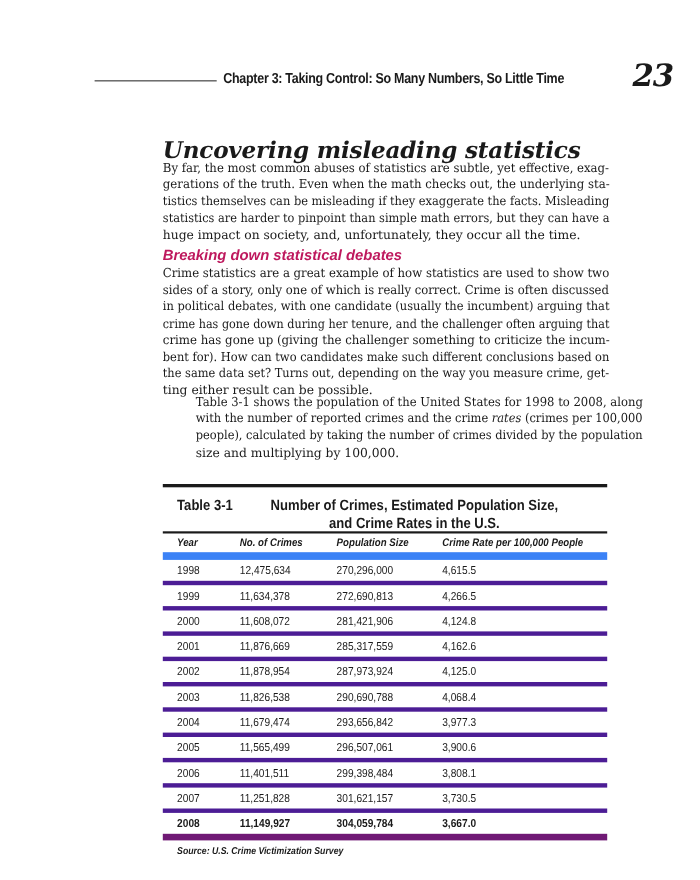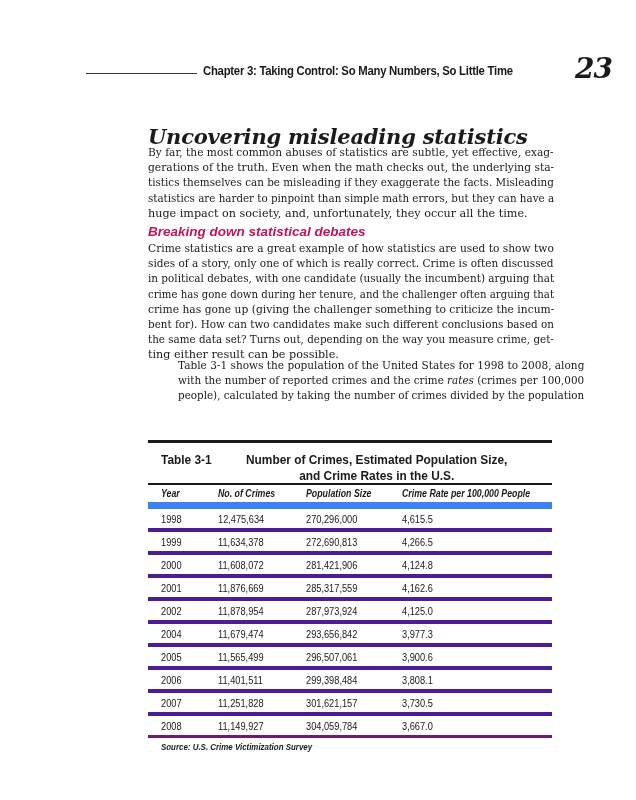--- a/index.html
+++ b/index.html
@@ -25,21 +25,21 @@
   
   .tbl { position: absolute; left: 148px; top: 440px; width: 404px; font-family: "Liberation Sans", sans-serif; }
   .tbl-top { border-top: 3px solid #1a1a1a; }
   .caption { position: relative; height: 40px; }
   .cap-num { position: absolute; left: 13px; top: 9px; font-weight: bold; font-size: 13.5px; transform: scaleX(0.88); transform-origin: left top; white-space: nowrap; }
   .cap-title { position: absolute; left: 98px; top: 9px; font-weight: bold; font-size: 13.5px; line-height: 16px; transform: scaleX(0.88); transform-origin: left top; white-space: nowrap; text-align: center; }
   .cap-title span { display: block; }
   .hdr-rule { border-top: 2px solid #1a1a1a; }
   .row { position: relative; height: 19px; border-bottom: 4px solid #4c1d95; font-size: 10.5px; }
   .row.header { height: 17px; border-bottom: 7px solid #3b82f6; font-weight: bold; font-style: italic; font-size: 10px; }
-  .row.last { border-bottom: 3px solid #701a75; }
+  .row.last { border-bottom: 6px solid #701a75; font-weight: bold; }
   .cell { position: absolute; top: 4px; white-space: nowrap; transform: scaleX(0.88); transform-origin: left top; }
   .row.header .cell { top: 3px; }
   .c0 { left: 13px; }
   .c1 { left: 70px; }
   .c2 { left: 158px; }
   .c3 { left: 254px; }
   .source { position: absolute; left: 13px; top: 4px; font-weight: bold; font-style: italic; font-size: 9px; transform: scaleX(0.88); transform-origin: left top; white-space: nowrap; }
   .src-wrap { position: relative; height: 16px; }
 </style>
 </head>
@@ -71,20 +71,21 @@
     <span class="line" style="transform: scaleX(0.957547);">crime has gone up (giving the challenger something to criticize the incum-</span>
     <span class="line" style="transform: scaleX(0.929062);">bent for). How can two candidates make such different conclusions based on</span>
     <span class="line" style="transform: scaleX(0.924829);">the same data set? Turns out, depending on the way you measure crime, get-</span>
     <span class="line">ting either result can be possible.</span>
   </div>
 
   <div class="para p3">
     <span class="line" style="transform: scaleX(0.941995);">Table 3-1 shows the population of the United States for 1998 to 2008, along</span>
     <span class="line" style="transform: scaleX(0.929062);"><span>with the number of reported crimes and the crime </span><em>rates</em><span> (crimes per 100,000</span></span>
     <span class="line" style="transform: scaleX(0.926941);">people), calculated by taking the number of crimes divided by the population</span>
+    <span class="line">size and multiplying by 100,000.</span>
   </div>
 
   <div class="tbl">
     <div class="tbl-top"></div>
     <div class="caption">
       <div class="cap-num">Table 3-1</div>
       <div class="cap-title">
         <span>Number of Crimes, Estimated Population Size,</span>
         <span>and Crime Rates in the U.S.</span>
       </div>
@@ -121,20 +122,26 @@
           <span class="cell c2">285,317,559</span>
           <span class="cell c3">4,162.6</span>
         </div>
         <div class="row">
           <span class="cell c0">2002</span>
           <span class="cell c1">11,878,954</span>
           <span class="cell c2">287,973,924</span>
           <span class="cell c3">4,125.0</span>
         </div>
         <div class="row">
+          <span class="cell c0">2003</span>
+          <span class="cell c1">11,826,538</span>
+          <span class="cell c2">290,690,788</span>
+          <span class="cell c3">4,068.4</span>
+        </div>
+        <div class="row">
           <span class="cell c0">2004</span>
           <span class="cell c1">11,679,474</span>
           <span class="cell c2">293,656,842</span>
           <span class="cell c3">3,977.3</span>
         </div>
         <div class="row">
           <span class="cell c0">2005</span>
           <span class="cell c1">11,565,499</span>
           <span class="cell c2">296,507,061</span>
           <span class="cell c3">3,900.6</span>

